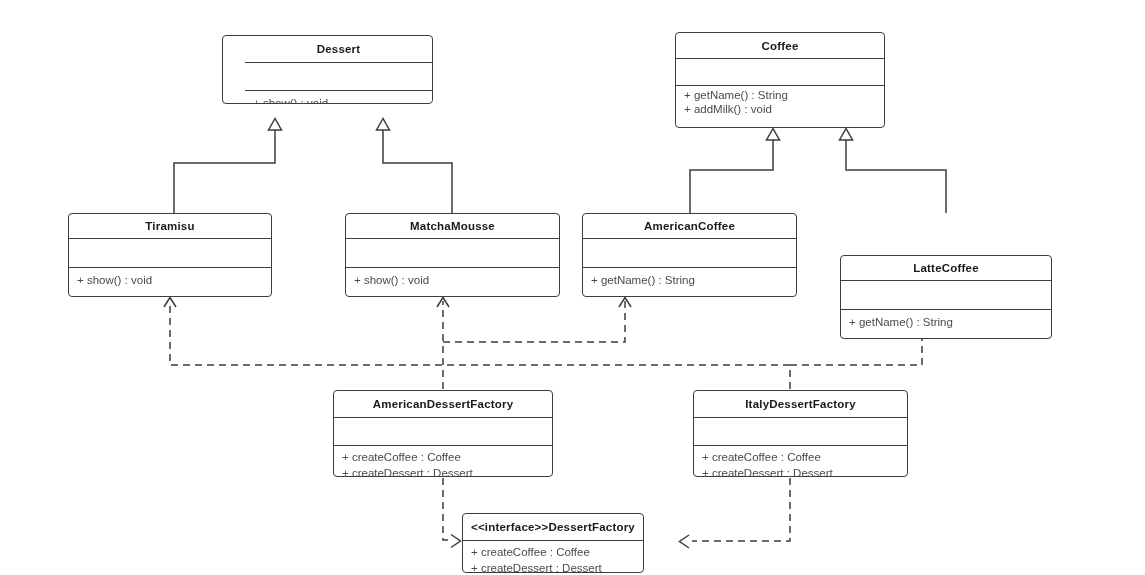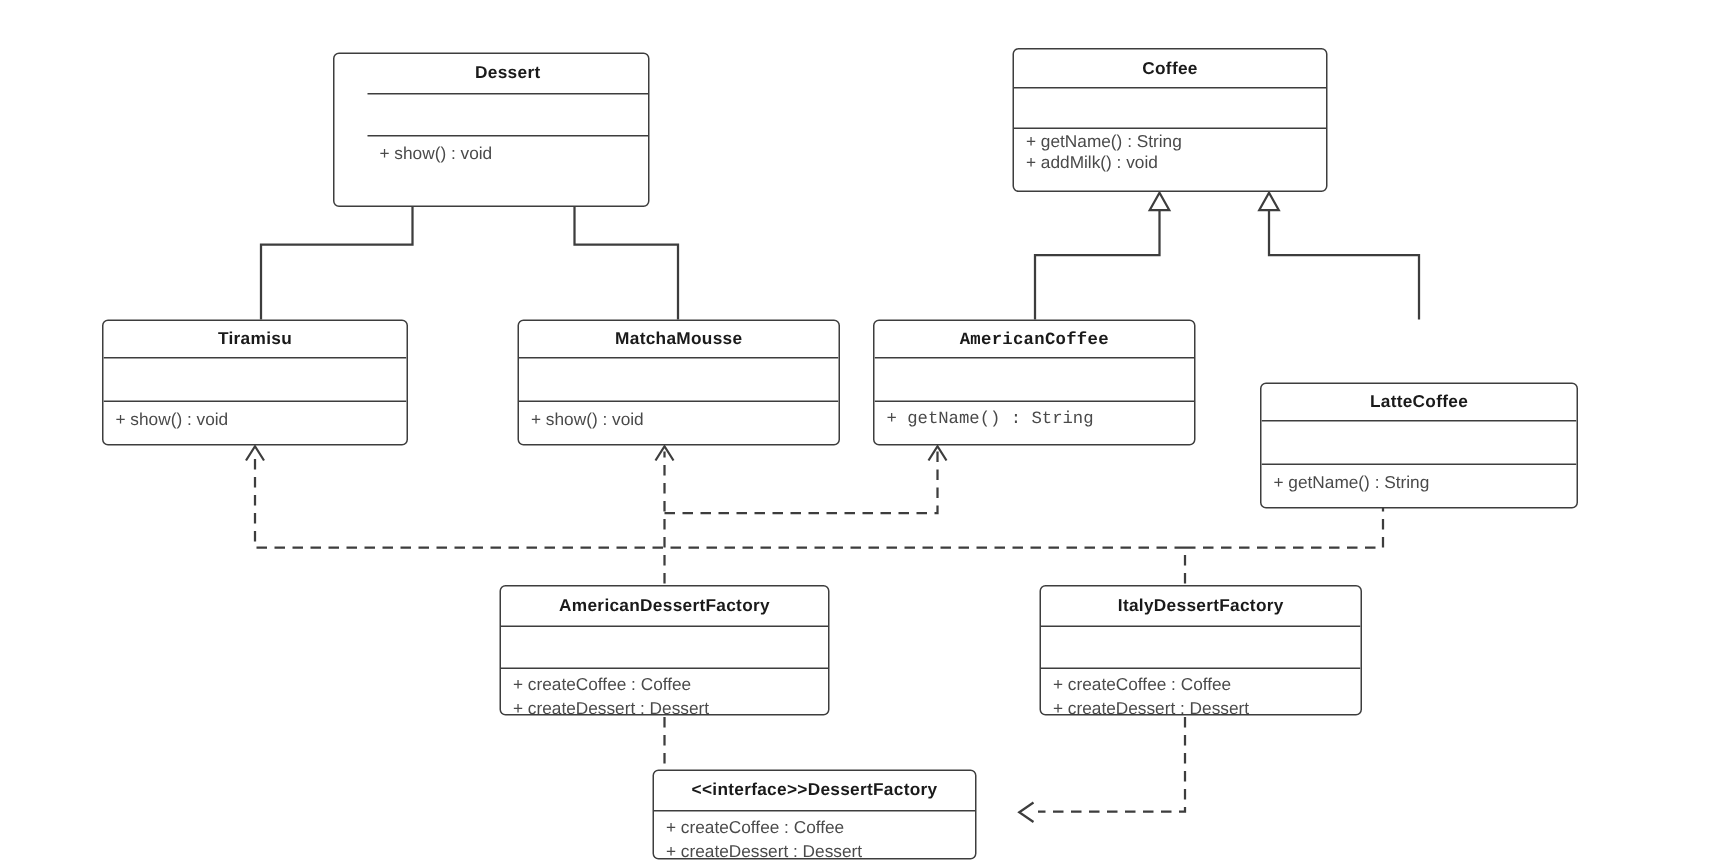--- a/index.html
+++ b/index.html
@@ -71,21 +71,21 @@
 
       <path d="M437 307 L443 297.5 L449 307"></path>
       <path d="M619 307 L625 297.5 L631 307"></path>
       <path d="M164 307 L170 297.5 L176 307"></path>
       <path d="M916 307 L922 297.5 L928 307"></path>
       <path d="M451 534.5 L460.5 541 L451 547.5"></path>
       <path d="M689 535 L679.5 541.5 L689 548"></path>
     </g>
   </svg>
 
-  <div class="uml-class" style="left:222px;top:35px;width:211px;height:103px;padding-left:22px;">
+  <div class="uml-class" style="left:222px;top:35px;width:211px;height:69px;padding-left:22px;">
     <div class="uml-title" style="height:27px;">Dessert</div>
     <div class="uml-attrs" style="height:28px;"></div>
     <div class="uml-methods" style="padding-top:5px;">
       <span class="m">+ show() : void</span>
     </div>
   </div>
 
   <div class="uml-class" style="left:675px;top:32px;width:210px;height:96px;">
     <div class="uml-title" style="height:26px;">Coffee</div>
     <div class="uml-attrs" style="height:27px;"></div>
@@ -104,21 +104,21 @@
   </div>
 
   <div class="uml-class" style="left:345px;top:213px;width:215px;height:84px;">
     <div class="uml-title" style="height:25px;">MatchaMousse</div>
     <div class="uml-attrs" style="height:29px;"></div>
     <div class="uml-methods" style="padding-top:5px;">
       <span class="m">+ show() : void</span>
     </div>
   </div>
 
-  <div class="uml-class" style="left:582px;top:213px;width:215px;height:84px;font-family:Liberation Mono, monospace;">
+  <div class="uml-class" style="left:582px;top:213px;width:215px;height:84px;">
     <div class="uml-title" style="height:25px;">AmericanCoffee</div>
     <div class="uml-attrs" style="height:29px;"></div>
     <div class="uml-methods" style="padding-top:5px;">
       <span class="m">+ getName() : String</span>
     </div>
   </div>
 
   <div class="uml-class" style="left:840px;top:213px;width:212px;height:84px;margin-top:42px;">
     <div class="uml-title" style="height:25px;">LatteCoffee</div>
     <div class="uml-attrs" style="height:29px;"></div>
@@ -138,21 +138,21 @@
 
   <div class="uml-class" style="left:693px;top:390px;width:215px;height:87px;">
     <div class="uml-title" style="height:27px;">ItalyDessertFactory</div>
     <div class="uml-attrs" style="height:28px;"></div>
     <div class="uml-methods" style="padding-top:3px;line-height:16px;">
       <span class="m">+ createCoffee : Coffee</span>
       <span class="m">+ createDessert : Dessert</span>
     </div>
   </div>
 
-  <div class="uml-class" style="left:435px;top:513px;width:216px;height:60px;">
+  <div class="uml-class" style="left:462px;top:513px;width:182px;height:60px;">
     <div class="uml-title" style="height:27px;">&lt;&lt;interface&gt;&gt;DessertFactory</div>
     <div class="uml-methods" style="padding-top:3px;line-height:16px;">
       <span class="m">+ createCoffee : Coffee</span>
       <span class="m">+ createDessert : Dessert</span>
     </div>
   </div>
 
 </div>
 
 </body></html>

